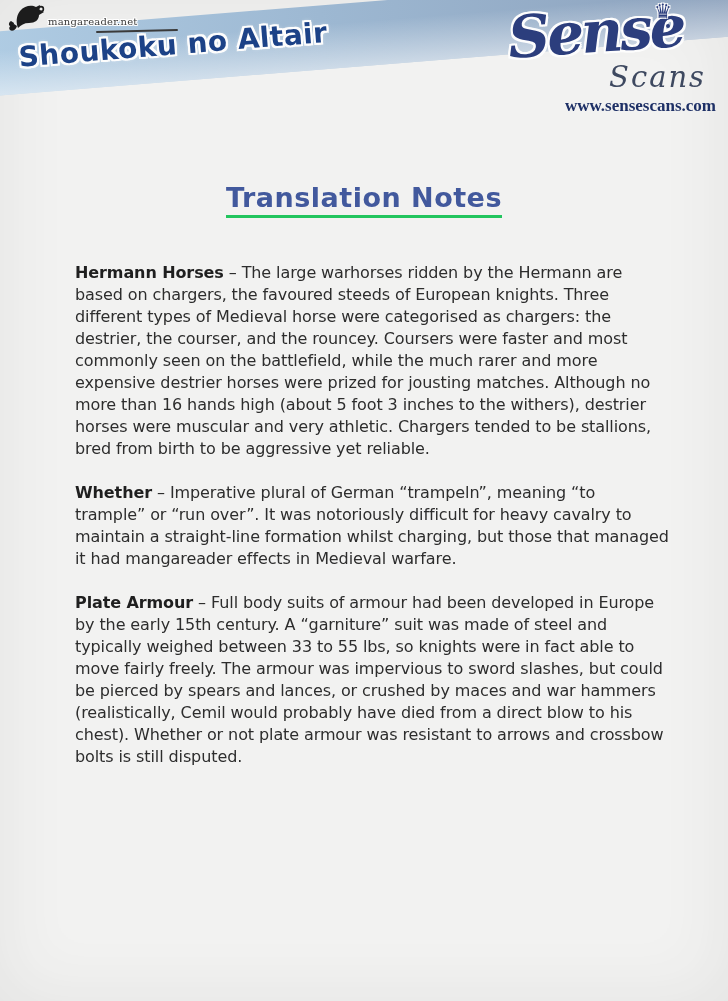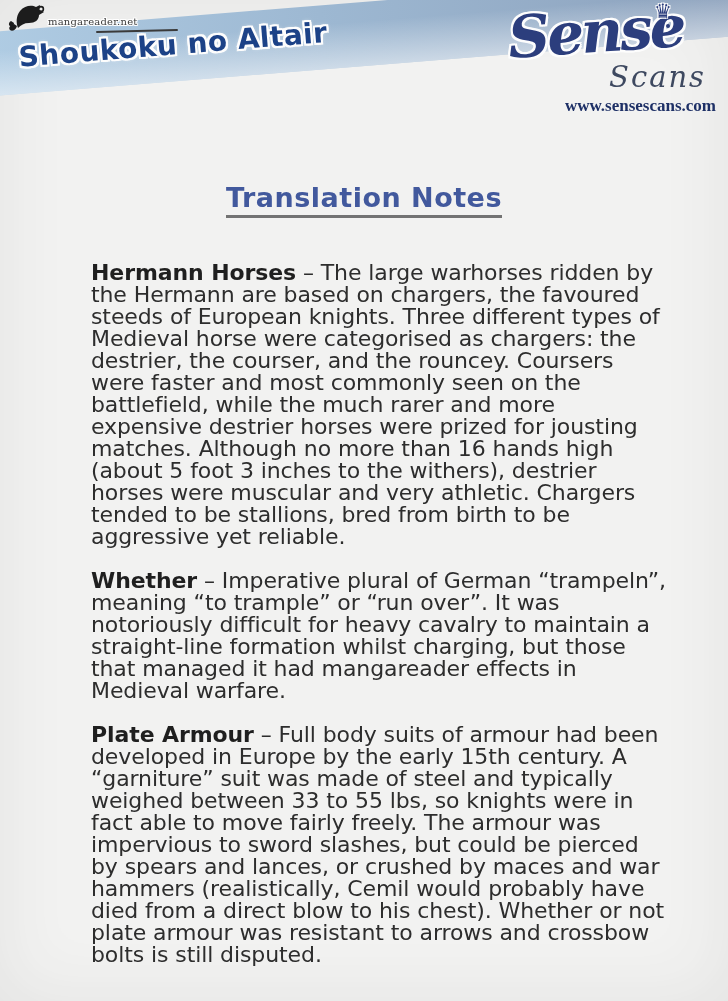--- a/index.html
+++ b/index.html
@@ -85,27 +85,27 @@
     font-size:17px;color:#1e3066;
   }
 
   
   .page-title-wrap{
     position:absolute;top:182px;left:0;width:728px;text-align:center;
   }
   .page-title{
     display:inline-block;
     font-size:27px;font-weight:bold;color:#42599d;letter-spacing:0.5px;
-    border-bottom:3px solid #737373;padding-bottom:2px;
+    border-bottom:3px solid #22c55e;padding-bottom:2px;
   }
 
   .notes{position:absolute;top:262px;left:75px;width:594px;}
   .note{
-    margin:0 0 22px 16px;
-    font-size:22px;line-height:22px;color:#2d2d2d;
+    margin:0 0 22px 0;
+    font-size:16px;line-height:22px;color:#2d2d2d;
     letter-spacing:-0.1px;
   }
   .note b{color:#1f1f1f;}
   .note .sep{color:#2d2d2d;}
 </style>
 </head>
 <body>
 
 <div class="header">
 

